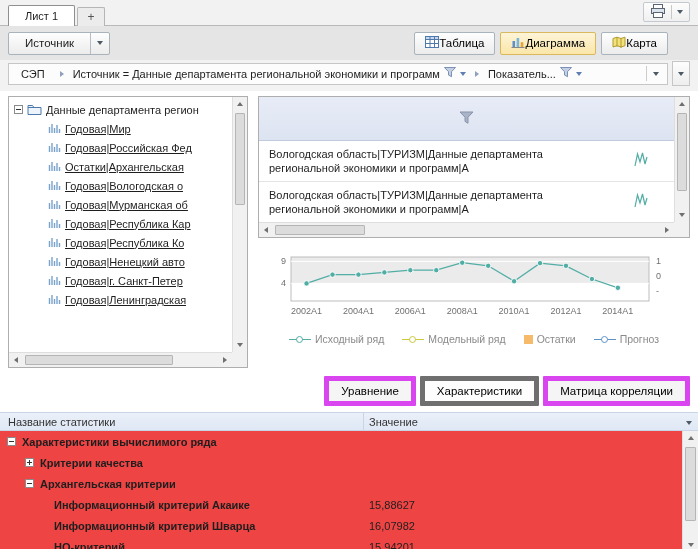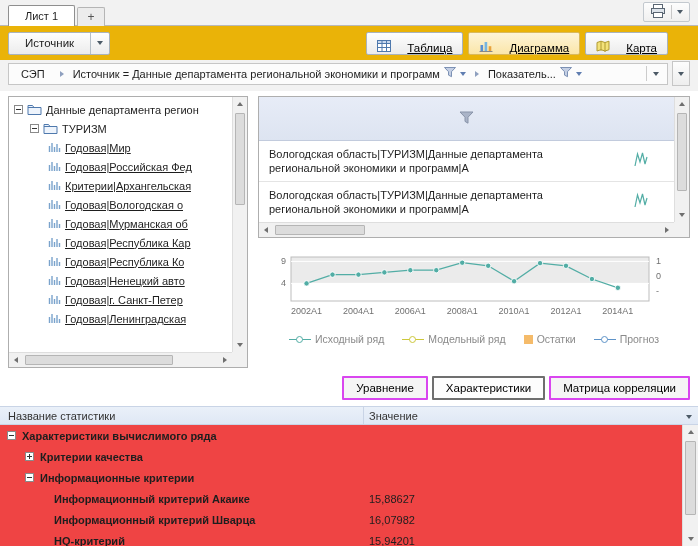--- a/index.html
+++ b/index.html
@@ -9,22 +9,22 @@
 
   
   .tabbar{height:26px;background:#f2f2f2;border-bottom:1px solid #b9b9b9;display:flex;align-items:flex-end;padding-left:8px;position:relative;}
   .sheet-tab{background:#fff;border:1px solid #8f8f8f;border-bottom:none;border-radius:2px 2px 0 0;padding:4px 16px;position:relative;top:1px;z-index:2;}
   .tab-add{width:28px;text-align:center;background:#ececec;border:1px solid #b5b5b5;border-bottom:none;border-radius:2px 2px 0 0;padding:3px 0;margin-left:2px;position:relative;top:1px;color:#555;font-size:12px;line-height:12px;}
   .tabbar-right{margin-left:auto;display:flex;align-items:center;padding:0 8px 3px 0;}
   .icon-btn{display:flex;align-items:center;gap:5px;border:1px solid #c3c9cf;border-radius:2px;background:linear-gradient(#fdfdfd,#f0f0f0);height:20px;padding:0 6px;}
   .mini-sep{width:1px;height:14px;background:#c8c8c8;}
 
   
-  .toolbar{height:34px;background:#eab308;display:flex;align-items:center;padding:0 8px;}
-  .btn{display:inline-flex;align-items:flex-end;gap:16px;height:23px;padding:0 10px;background:linear-gradient(#fefefe,#ececec);border:1px solid #a9b3bc;border-radius:2px;font-size:11.5px;text-decoration:underline;}
+  .toolbar{height:34px;background:#e5e5e5;display:flex;align-items:center;padding:0 8px;}
+  .btn{display:inline-flex;align-items:center;gap:0;height:23px;padding:0 10px;background:linear-gradient(#fefefe,#ececec);border:1px solid #a9b3bc;border-radius:2px;font-size:11.5px;}
   .btn.highlight{background:linear-gradient(#fdf4d8,#fbe6a9);border-color:#d9b95c;}
   .split-btn{display:inline-flex;height:23px;border:1px solid #a9b3bc;border-radius:2px;background:linear-gradient(#fefefe,#ececec);}
   .split-main{padding:0 16px;display:flex;align-items:center;font-size:11.5px;}
   .split-arrow{width:19px;border-left:1px solid #b5bec6;display:flex;align-items:center;justify-content:center;}
   .toolbar-right{margin-left:auto;display:flex;gap:5px;margin-right:22px;}
 
   
   .chev{width:0;height:0;border-left:3.5px solid transparent;border-right:3.5px solid transparent;border-top:4px solid #4c5a66;}
   .chev.blue{border-top-color:#5f7db0;}
   .sep-right{width:0;height:0;border-top:3.5px solid transparent;border-bottom:3.5px solid transparent;border-left:4.5px solid #8fa0bf;margin:0 7px;}
@@ -81,21 +81,21 @@
   .axis-label{font-size:9px;fill:#707070;font-family:"Liberation Sans",sans-serif;}
   .legend{display:flex;justify-content:center;gap:18px;margin-top:3px;color:#8a8a8a;font-size:10.5px;align-items:center;}
   .legend-item{display:flex;align-items:center;gap:4px;}
   .lg-line{position:relative;width:22px;height:9px;display:inline-block;}
   .lg-line::before{content:'';position:absolute;left:0;right:0;top:4px;border-top:1px solid currentColor;}
   .lg-line::after{content:'';position:absolute;left:7px;top:1px;width:5px;height:5px;border:1px solid currentColor;border-radius:50%;background:#fff;}
   .lg-square{width:9px;height:9px;background:currentColor;display:inline-block;}
 
   
   .subtabs{display:flex;justify-content:flex-end;gap:4px;margin:8px 8px 0;}
-  .subtab{padding:4px 12px;border:2px solid #d946ef;background:#f5f5f5;font-size:11.5px;border-radius:1px;}
+  .subtab{padding:4px 12px;border:5px solid #d946ef;background:#f5f5f5;font-size:11.5px;border-radius:1px;}
   .subtab.active{background:#fdfdfd;border-color:#6f6f6f;}
 
   
   .stats{margin-top:6px;position:relative;height:140px;background:#ef4444;}
   .stats-header{display:flex;height:19px;background:linear-gradient(#eaf0f9,#dfe8f5);border-top:1px solid #c9d4e6;border-bottom:1px solid #c9d4e6;align-items:center;position:relative;}
   .col-name{width:364px;padding-left:8px;border-right:1px solid #c9d4e6;height:100%;display:flex;align-items:center;color:#333;}
   .col-value{flex:1;padding-left:5px;color:#333;}
   .header-drop{position:absolute;right:3px;top:3px;width:13px;height:13px;display:flex;align-items:center;justify-content:center;}
   .stats-body{position:absolute;top:19px;left:0;right:16px;bottom:0;overflow:hidden;}
   .stat-row{display:flex;align-items:center;height:21px;}
@@ -209,45 +209,37 @@
     <div class="panel tree-panel">
       <div class="tree-content">
         <div class="tree-row indent1">
           <span class="expander"></span>
           <span><svg width="15" height="12" viewBox="0 0 15 12">
                 <path d="M1 2.5h4.5L7 4.5h7v7H1z" fill="#eef4fc" stroke="#4f79ad"></path>
                 <path d="M1 4.5h6" stroke="#4f79ad"></path>
               </svg></span>
           <span class="tree-label">Данные департамента регион</span>
         </div>
-        <div class="tree-row indent2">
-          <span class="expander"></span>
-          <span><svg width="15" height="12" viewBox="0 0 15 12">
-                <path d="M1 2.5h4.5L7 4.5h7v7H1z" fill="#eef4fc" stroke="#4f79ad"></path>
-                <path d="M1 4.5h6" stroke="#4f79ad"></path>
-              </svg></span>
-          <span class="tree-label">ТУРИЗМ</span>
-        </div>
         <div class="tree-row indent3">
           <span><svg width="13" height="12" viewBox="0 0 13 12">
                 <path d="M1.5 11V5 M4 11V2 M6.5 11V6 M9 11V3 M11.5 11V7" stroke="#7aa3cc" stroke-width="1.4" fill="none"></path>
               </svg></span>
           <span class="tree-label">Годовая|Мир</span>
         </div>
         <div class="tree-row indent3">
           <span><svg width="13" height="12" viewBox="0 0 13 12">
                 <path d="M1.5 11V5 M4 11V2 M6.5 11V6 M9 11V3 M11.5 11V7" stroke="#7aa3cc" stroke-width="1.4" fill="none"></path>
               </svg></span>
           <span class="tree-label">Годовая|Российская Фед</span>
         </div>
         <div class="tree-row indent3">
           <span><svg width="13" height="12" viewBox="0 0 13 12">
                 <path d="M1.5 11V5 M4 11V2 M6.5 11V6 M9 11V3 M11.5 11V7" stroke="#7aa3cc" stroke-width="1.4" fill="none"></path>
               </svg></span>
-          <span class="tree-label">Критерии|Архангельская</span>
+          <span class="tree-label">Остатки|Архангельская</span>
         </div>
         <div class="tree-row indent3">
           <span><svg width="13" height="12" viewBox="0 0 13 12">
                 <path d="M1.5 11V5 M4 11V2 M6.5 11V6 M9 11V3 M11.5 11V7" stroke="#7aa3cc" stroke-width="1.4" fill="none"></path>
               </svg></span>
           <span class="tree-label">Годовая|Вологодская о</span>
         </div>
         <div class="tree-row indent3">
           <span><svg width="13" height="12" viewBox="0 0 13 12">
                 <path d="M1.5 11V5 M4 11V2 M6.5 11V6 M9 11V3 M11.5 11V7" stroke="#7aa3cc" stroke-width="1.4" fill="none"></path>
@@ -437,21 +429,21 @@
       <div class="stat-row">
         <div class="stat-name lvl1">
           <span class="expander plus"></span>
           <span>Критерии качества</span>
         </div>
         <div class="stat-value"></div>
       </div>
       <div class="stat-row">
         <div class="stat-name lvl1">
           <span class="expander"></span>
-          <span>Информационные критерии</span>
+          <span>Архангельская критерии</span>
         </div>
         <div class="stat-value"></div>
       </div>
       <div class="stat-row">
         <div class="stat-name lvl2">
           <span>Информационный критерий Акаике</span>
         </div>
         <div class="stat-value">15,88627</div>
       </div>
       <div class="stat-row">

